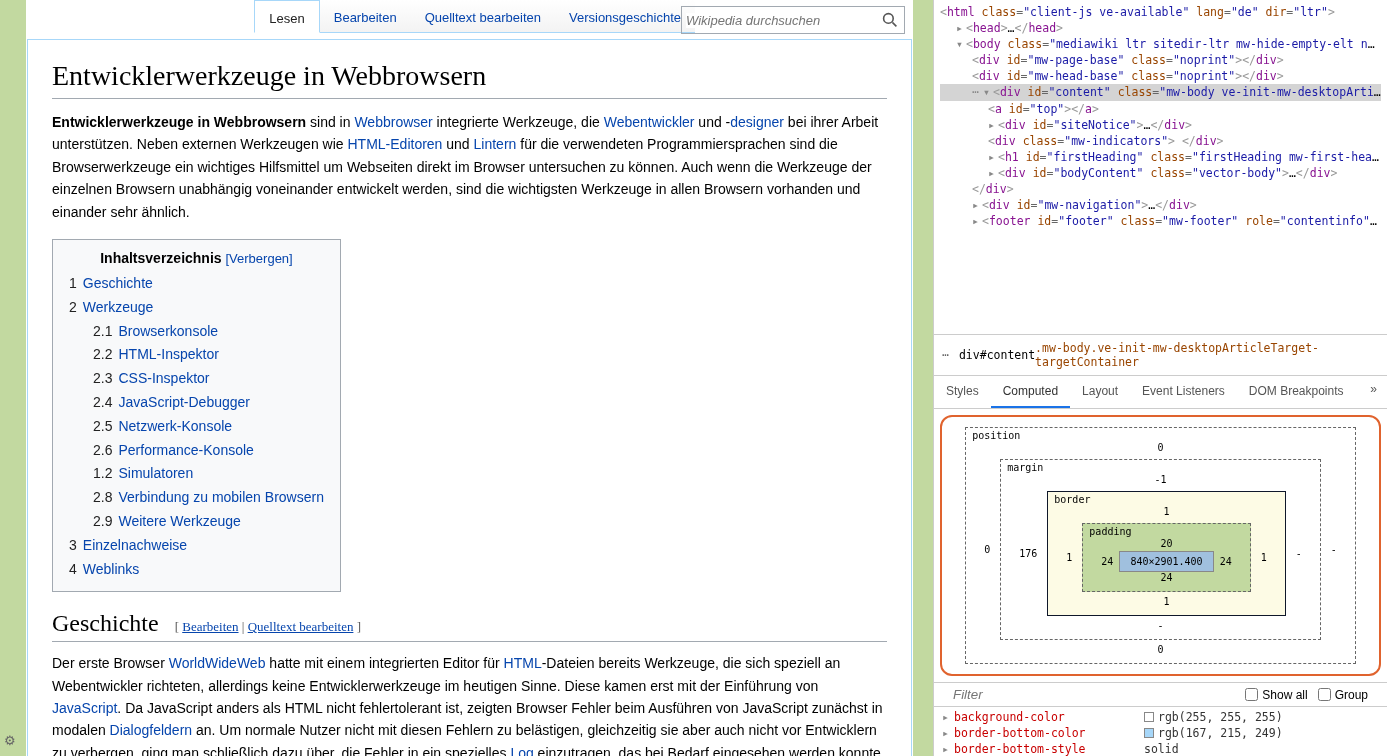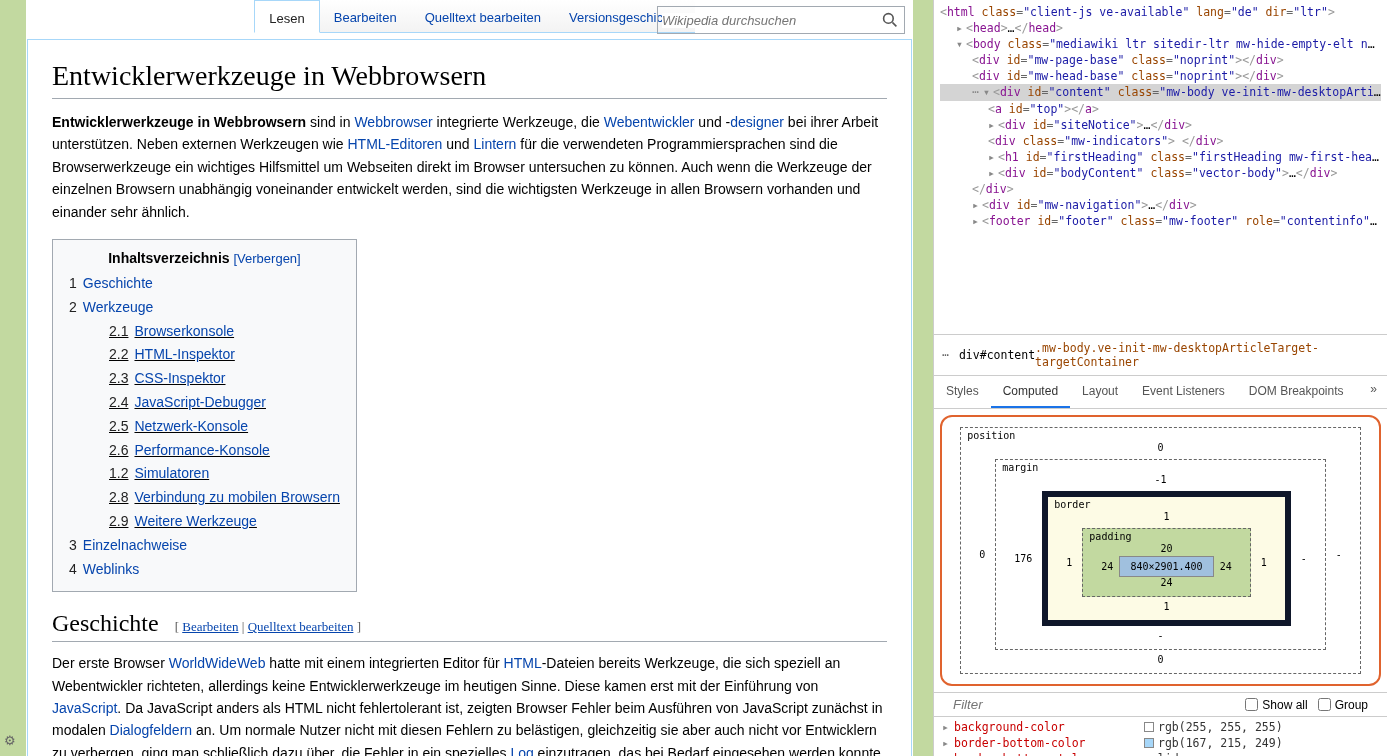--- a/index.html
+++ b/index.html
@@ -5,35 +5,35 @@
 * { margin: 0; padding: 0; box-sizing: border-box; }
 body { font-family: -apple-system, sans-serif; font-size: 14px; display: flex; height: 756px; width: 1387px; overflow: hidden; }
 .left-panel { width: 933px; background: #c2d9a0; position: relative; }
 .wiki-bg { position: absolute; left: 26px; top: 0; right: 20px; bottom: 0; background: #fff; }
 .tabs-row { display: flex; height: 39px; position: relative; }
 .tab { padding: 10px 14px 6px; font-size: 13px; color: #0645ad; cursor: pointer; border-bottom: 1px solid #a7d7f9; background: linear-gradient(to bottom, #fff 0%, #f3f3f3 100%); }
 .tab.active { color: #222; border: 1px solid #a7d7f9; border-bottom: 1px solid #fff; background: #fff; }
 .tab.talk { color: #ba4d2c; }
 .tabs-left { display: flex; margin-left: 8px; }
 .tabs-right { display: flex; position: absolute; right: 218px; justify-content: space-between; }
-.search-box { position: absolute; right: 8px; top: 6px; width: 248px; height: 28px; border: 1px solid #a2a9b1; display: flex; align-items: center; padding: 0 4px; }
+.search-box { position: absolute; right: 8px; top: 6px; width: 224px; height: 28px; border: 1px solid #a2a9b1; display: flex; align-items: center; padding: 0 4px; }
 .search-input { border: none; outline: none; flex: 1; font-size: 13px; font-style: italic; color: #777; }
 .search-btn { width: 20px; height: 20px; display: flex; align-items: center; justify-content: center; cursor: pointer; }
 .content { padding: 20px 24px; border: 1px solid #a7d7f9; margin: 0 1px; background: #fff; }
 .page-title { font-family: Georgia, serif; font-size: 28px; font-weight: normal; border-bottom: 1px solid #a2a9b1; padding-bottom: 6px; margin-bottom: 12px; }
 .intro { font-size: 14px; line-height: 1.6; margin-bottom: 16px; }
 .intro a, .toc-item a, .section-body a { color: #0645ad; text-decoration: none; }
 .toc { border: 1px solid #a2a9b1; background: #f8f9fa; padding: 10px 16px; display: inline-block; font-size: 14px; }
 .toc-title-row { text-align: center; margin-bottom: 6px; }
 .toc-title { font-weight: bold; }
 .toc-toggle { color: #0645ad; font-size: 13px; }
 .toc-list { list-style: none; }
 .toc-item { line-height: 1.7; }
 .toc-num { color: #222; margin-right: 6px; }
-.toc-sub { margin-left: 40px; text-decoration: underline; }
+.toc-sub { margin-left: 24px; }
 .section-title { font-family: Georgia, serif; font-size: 24px; font-weight: normal; border-bottom: 1px solid #a2a9b1; margin-top: 18px; padding-bottom: 4px; margin-bottom: 10px; }
 .section-edit { font-size: 13px; color: #555; margin-left: 10px; }
 .section-edit a { color: #0645ad; }
 .section-body { font-size: 14px; line-height: 1.6; }
 .gear-icon { position: absolute; left: 4px; bottom: 8px; color: #666; font-size: 13px; }
 
 .right-panel { width: 454px; background: #fff; border-left: 1px solid #ccc; display: flex; flex-direction: column; }
 .dom-tree { flex: 0 0 334px; overflow: hidden; font-family: Menlo, Consolas, monospace; font-size: 11.5px; line-height: 1.4; padding: 4px 6px; }
 .dom-line { white-space: nowrap; overflow: hidden; text-overflow: ellipsis; }
 .dom-indent1 { padding-left: 16px; } .dom-indent2 { padding-left: 32px; } .dom-indent3 { padding-left: 48px; }
@@ -47,21 +47,21 @@
 .styles-tabs { display: flex; border-bottom: 1px solid #ccc; font-size: 12px; }
 .styles-tab { padding: 8px 12px; color: #555; cursor: pointer; }
 .styles-tab.active { color: #333; border-bottom: 2px solid #1a73e8; }
 .more-tabs { margin-left: auto; padding: 6px 10px; color: #555; }
 .computed-highlight { border: 2px solid #e0632e; border-radius: 12px; margin: 6px; padding: 6px; display: flex; justify-content: center; }
 .box-model { font-family: Menlo, monospace; font-size: 10px; text-align: center; }
 .bm-layer { border: 1px dashed #666; padding: 14px 18px 6px; margin: 4px; position: relative; display: inline-block; }
 .bm-label { position: absolute; top: 2px; left: 6px; font-size: 10px; }
 .bm-val-top { display: block; text-align: center; margin-bottom: 2px; }
 .bm-row { display: flex; align-items: center; gap: 6px; }
-.bm-border { border: 6px solid #0f172a; background: #fdfbe5; }
+.bm-border { border: 1px solid #0f172a; background: #fdfbe5; }
 .bm-padding { border: 1px dashed #666; background: #c2d9a0; }
 .bm-content { border: 1px solid #888; background: #a0c0de; padding: 4px 10px; }
 .filter-row { display: flex; align-items: center; padding: 4px 19px; border-top: 1px solid #ccc; border-bottom: 1px solid #ccc; font-size: 12px; }
 .filter-input { border: none; outline: none; flex: 1; font-style: italic; color: #888; }
 .checkbox-label { display: flex; align-items: center; gap: 4px; margin-left: 10px; }
 .props { font-family: Menlo, monospace; font-size: 11.5px; padding: 2px 8px; }
 .prop-row { display: flex; align-items: center; line-height: 1.4; }
 .prop-arrow { color: #888; width: 12px; }
 .prop-name { color: #c80000; width: 190px; }
 .prop-swatch { width: 10px; height: 10px; border: 1px solid #888; display: inline-block; margin-right: 4px; }

